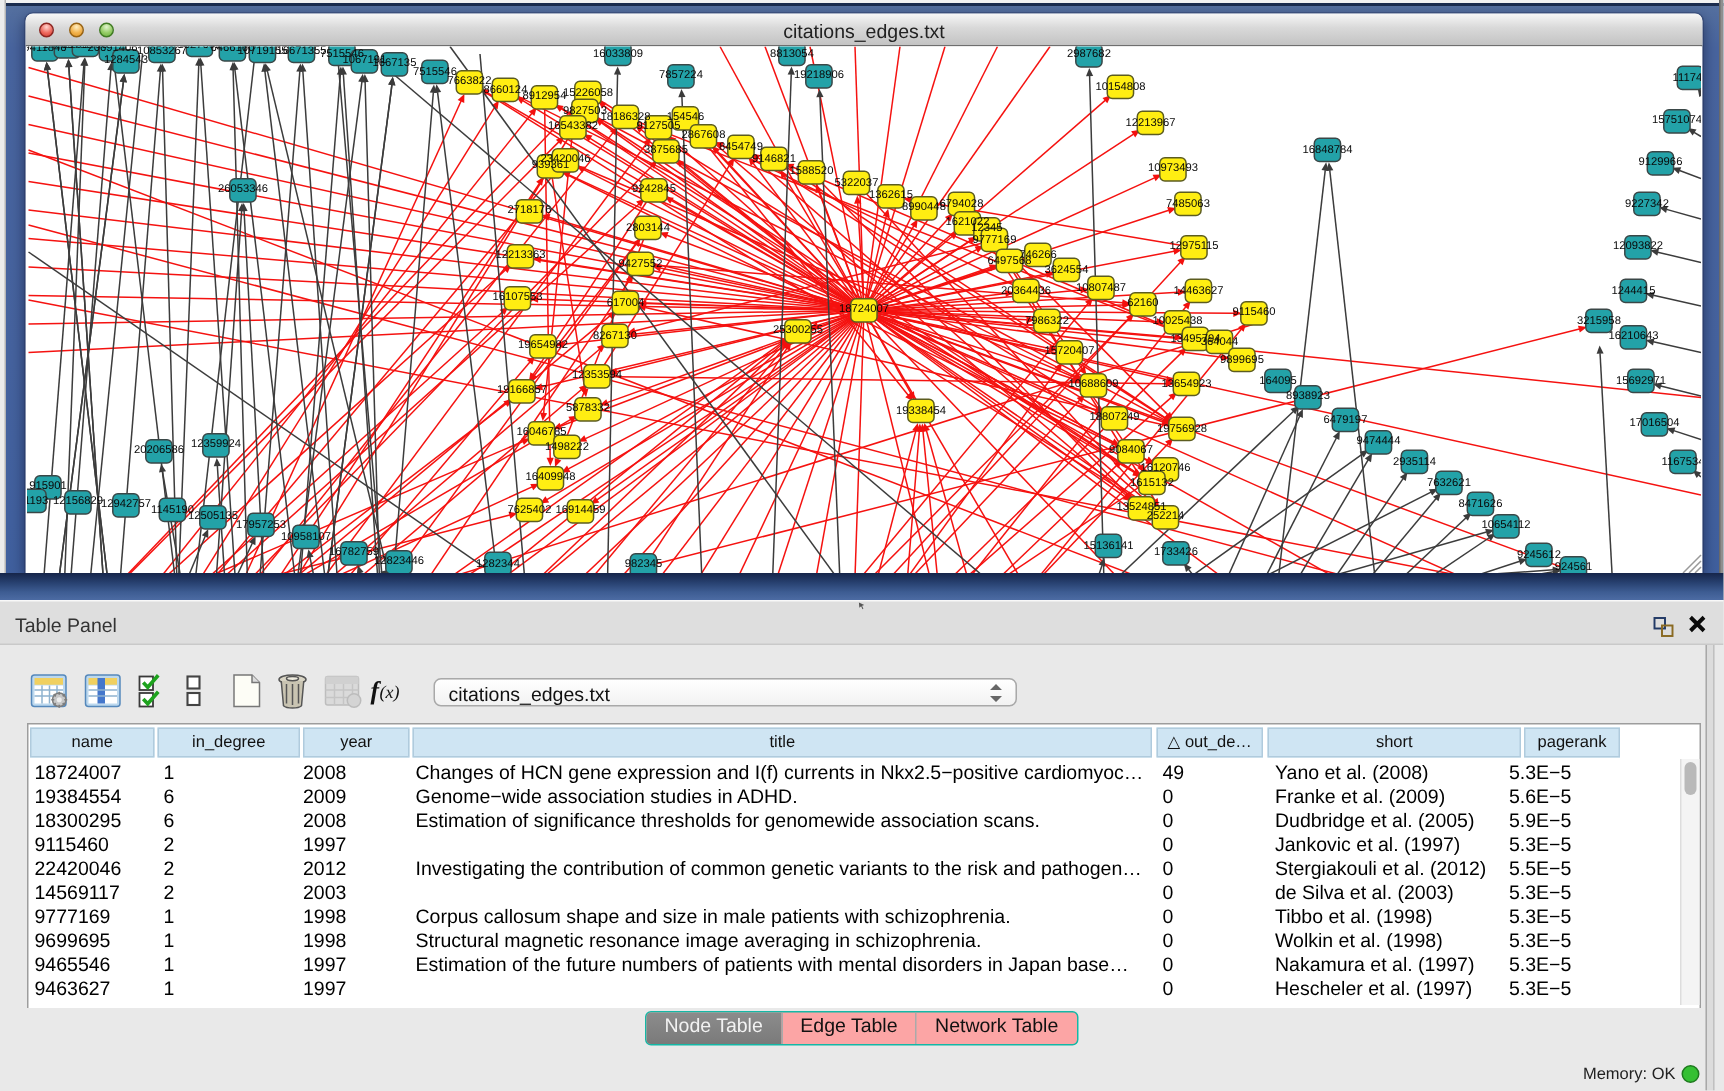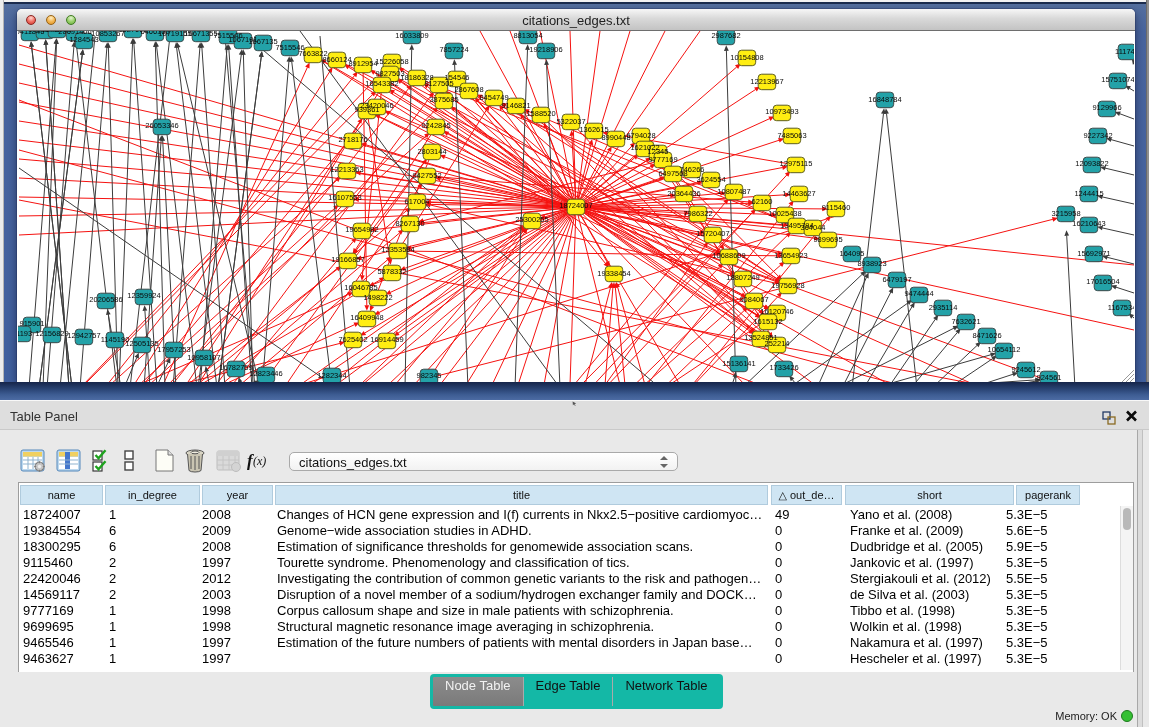--- a/index.html
+++ b/index.html
@@ -19,21 +19,21 @@
 #panel{position:absolute;left:0;top:400px;width:1149px;height:327px;background:#e9e9e9}
 #rstrip{position:absolute;left:1137px;top:400px;width:6px;height:327px;background:#dcdcdc;border-left:1px solid #a8a8a8;border-right:1px solid #c0c0c0}
 #combo{position:absolute;left:289px;top:452px;width:389px;height:19px;background:linear-gradient(180deg,#ffffff,#f2f2f2);border:1px solid #a9a9a9;border-radius:5px}
 #combo span{position:absolute;left:9px;top:2px;font-size:13px;color:#111}
 #tblwrap{position:absolute;left:18px;top:482px;width:1116px;height:190px;background:#fff;border:1px solid #9d9d9d;border-bottom:none}
 .hc{position:absolute;top:485px;height:20px;background:#cfe5f3;border:1px solid #b0cbdd;font-size:11px;color:#111;text-align:center;line-height:19px}
 .row{position:absolute;left:0;width:1118px;height:16px;font-size:13px;color:#000}
 .row span{position:absolute;top:0px;white-space:nowrap}
 #vsb{position:absolute;left:1120px;top:506px;width:13px;height:164px;background:#f4f4f4;border-left:1px solid #ddd}
 #vsb div{position:absolute;left:2px;top:2px;width:8px;height:22px;border-radius:4px;background:#b9b9b9}
-#tabs{position:absolute;left:430px;top:674px;height:35px;display:flex;border:3px solid #14b8a6;border-radius:4px;overflow:hidden;background:#14b8a6}
+#tabs{position:absolute;left:430px;top:674px;height:23px;display:flex;border:1px solid #14b8a6;border-radius:4px;overflow:hidden;background:#fca5a5}
 #tabs div{font-size:13px;line-height:18px;padding:0 12px;color:#111;border-right:1px solid #aaa}
 #tabs div.sel{background:linear-gradient(180deg,#8c8c8c,#7a7a7a);color:#f2f2f2}
 #tabs div:last-child{border-right:none}
 #mem{position:absolute;right:32px;top:710px;font-size:11px;color:#222}
 #memdot{position:absolute;left:1121px;top:710px;width:12px;height:12px;border-radius:50%;background:#35c033;border:1px solid #1e7a1e}
 #cursor{position:absolute;left:572px;top:401px;width:6px;height:6px}
 </style></head><body>
 <div id="desk"></div>
 <div id="edgeT"></div>
 <div id="edgeL"></div>
@@ -913,39 +913,37 @@
     <span style="left:202px">2008</span>
     <span style="left:277px">Estimation of significance thresholds for genomewide association scans.</span>
     <span style="left:775px">0</span>
     <span style="left:850px">Dudbridge et al. (2005)</span>
     <span style="left:1006px">5.9E−5</span>
   </div>
 <div class="row" style="top:555px">
     <span style="left:23px">9115460</span>
     <span style="left:109px">2</span>
     <span style="left:202px">1997</span>
-    <span style="left:277px">Tourette syndrome. Phenomenology and classification of tics.</span>
     <span style="left:775px">0</span>
     <span style="left:850px">Jankovic et al. (1997)</span>
     <span style="left:1006px">5.3E−5</span>
   </div>
 <div class="row" style="top:571px">
     <span style="left:23px">22420046</span>
     <span style="left:109px">2</span>
     <span style="left:202px">2012</span>
     <span style="left:277px">Investigating the contribution of common genetic variants to the risk and pathogen…</span>
     <span style="left:775px">0</span>
     <span style="left:850px">Stergiakouli et al. (2012)</span>
     <span style="left:1006px">5.5E−5</span>
   </div>
 <div class="row" style="top:587px">
     <span style="left:23px">14569117</span>
     <span style="left:109px">2</span>
     <span style="left:202px">2003</span>
-    <span style="left:277px">Disruption of a novel member of a sodium/hydrogen exchanger family and DOCK…</span>
     <span style="left:775px">0</span>
     <span style="left:850px">de Silva et al. (2003)</span>
     <span style="left:1006px">5.3E−5</span>
   </div>
 <div class="row" style="top:603px">
     <span style="left:23px">9777169</span>
     <span style="left:109px">1</span>
     <span style="left:202px">1998</span>
     <span style="left:277px">Corpus callosum shape and size in male patients with schizophrenia.</span>
     <span style="left:775px">0</span>

